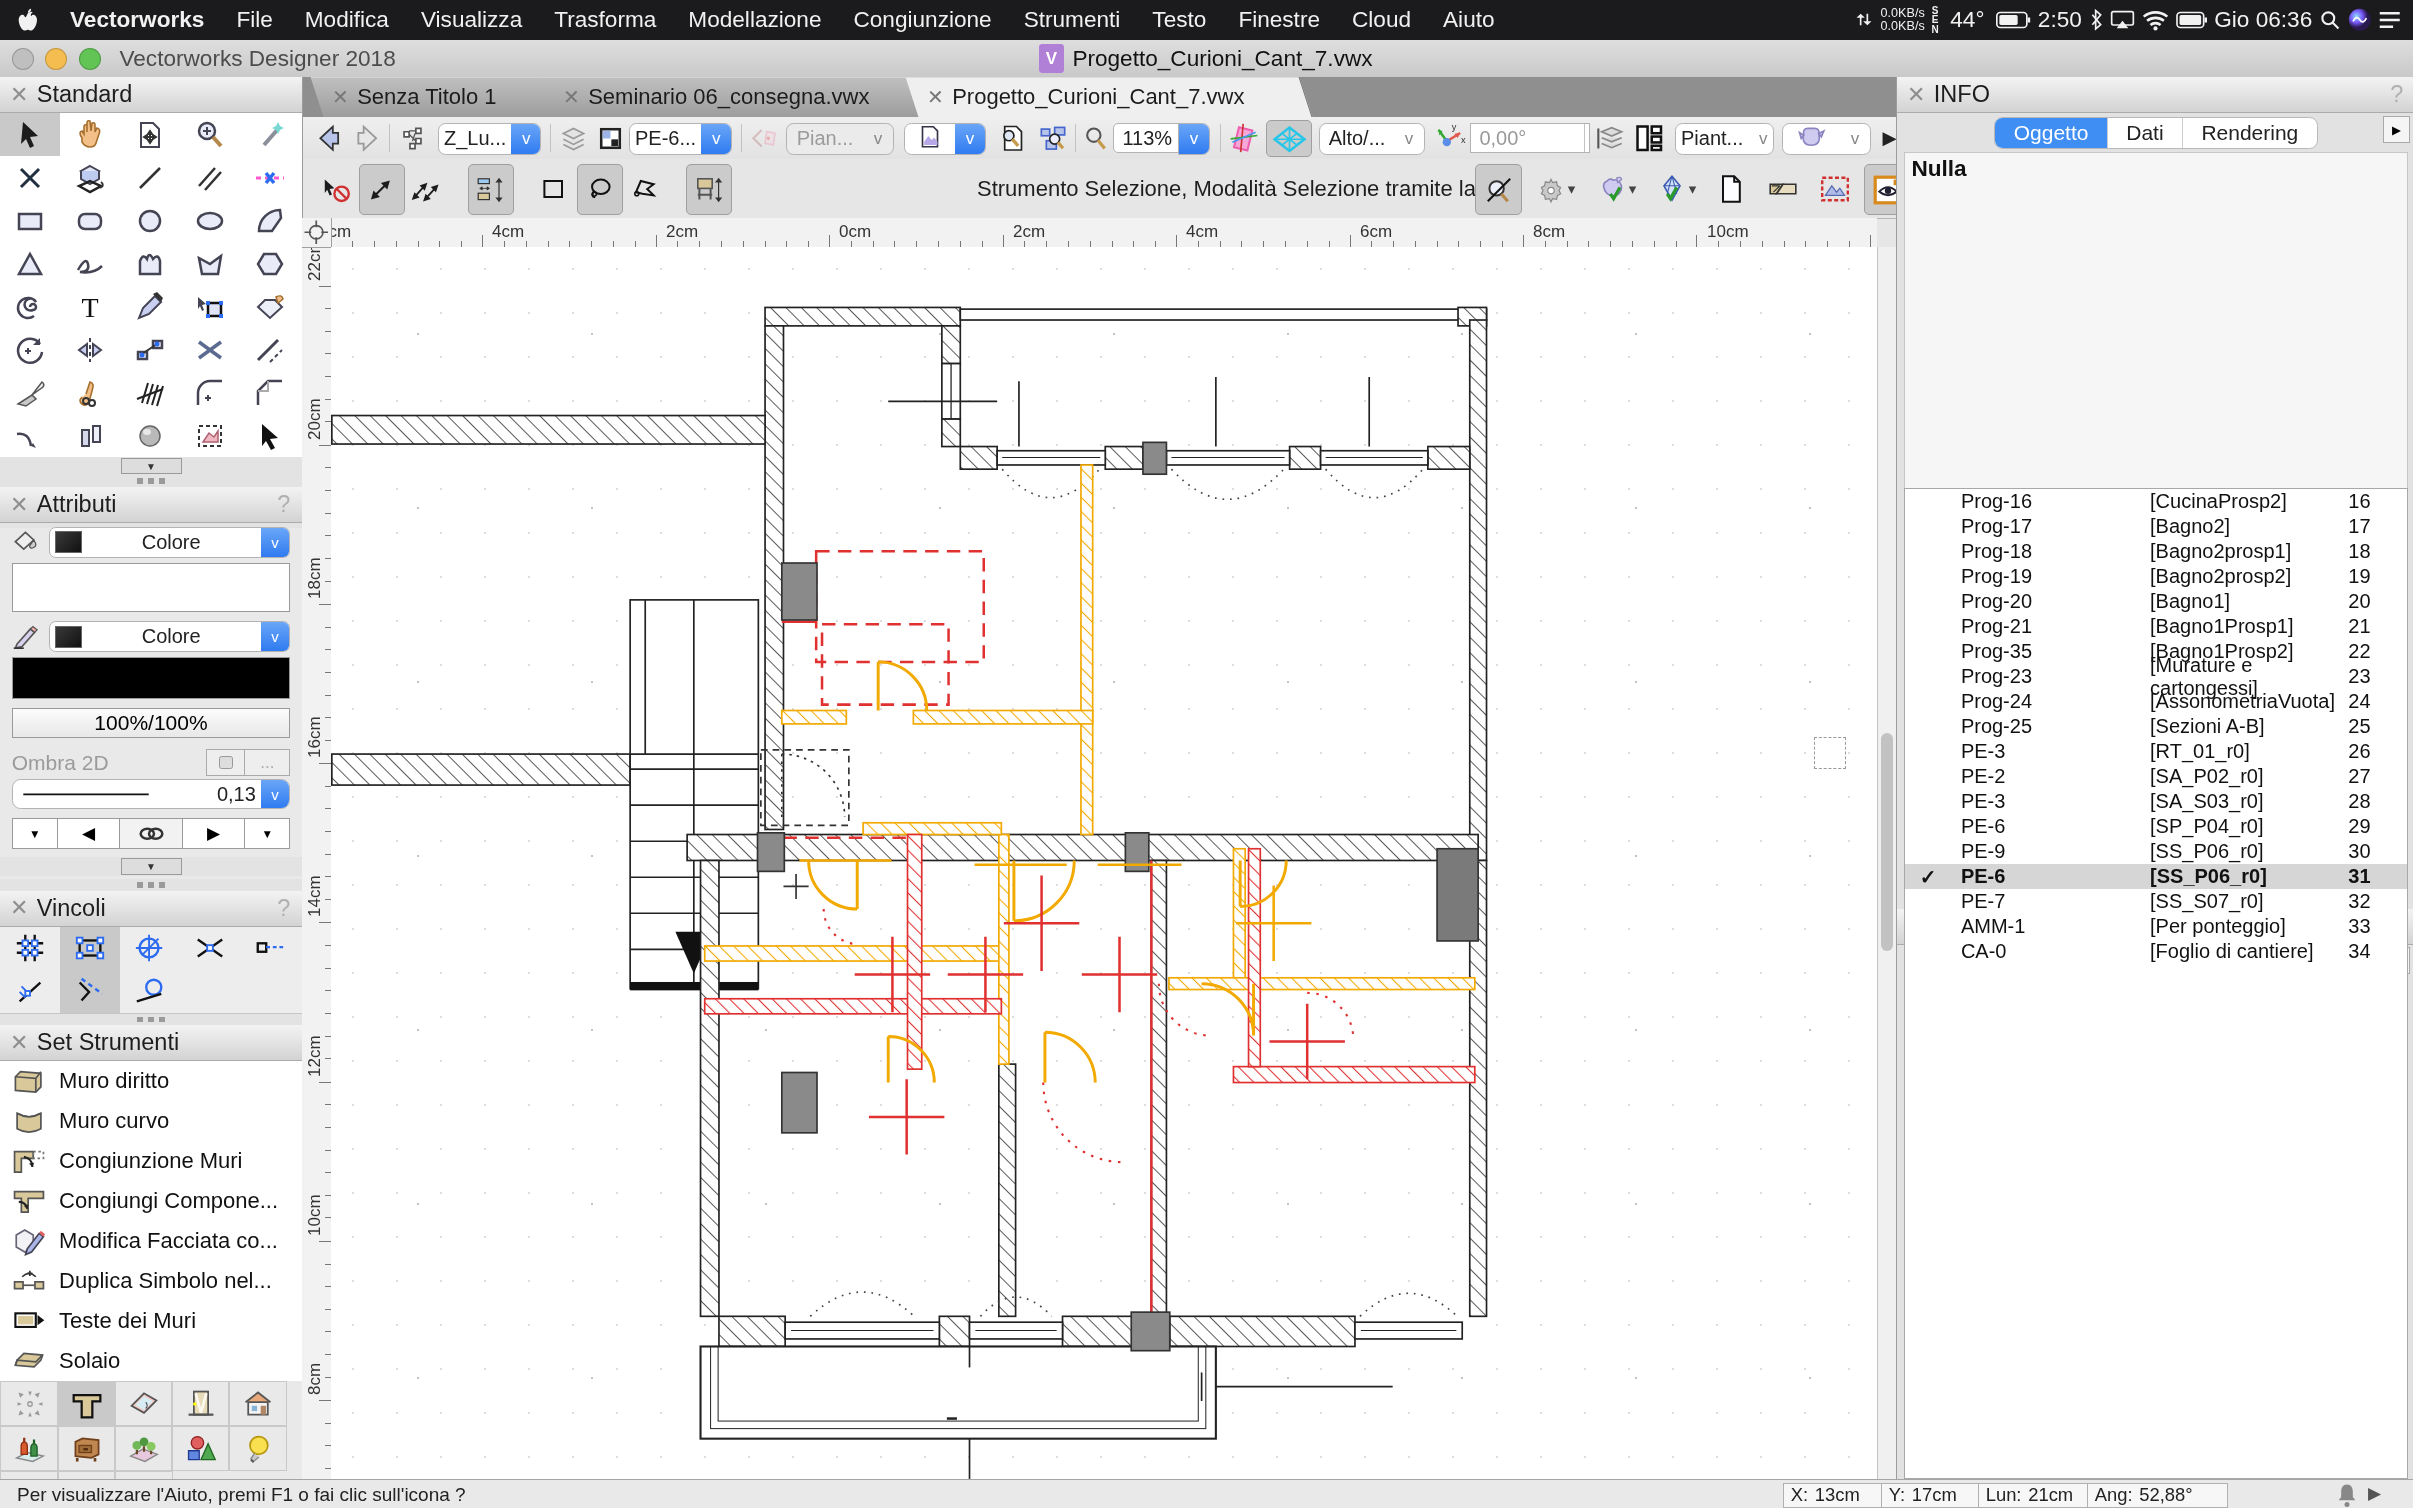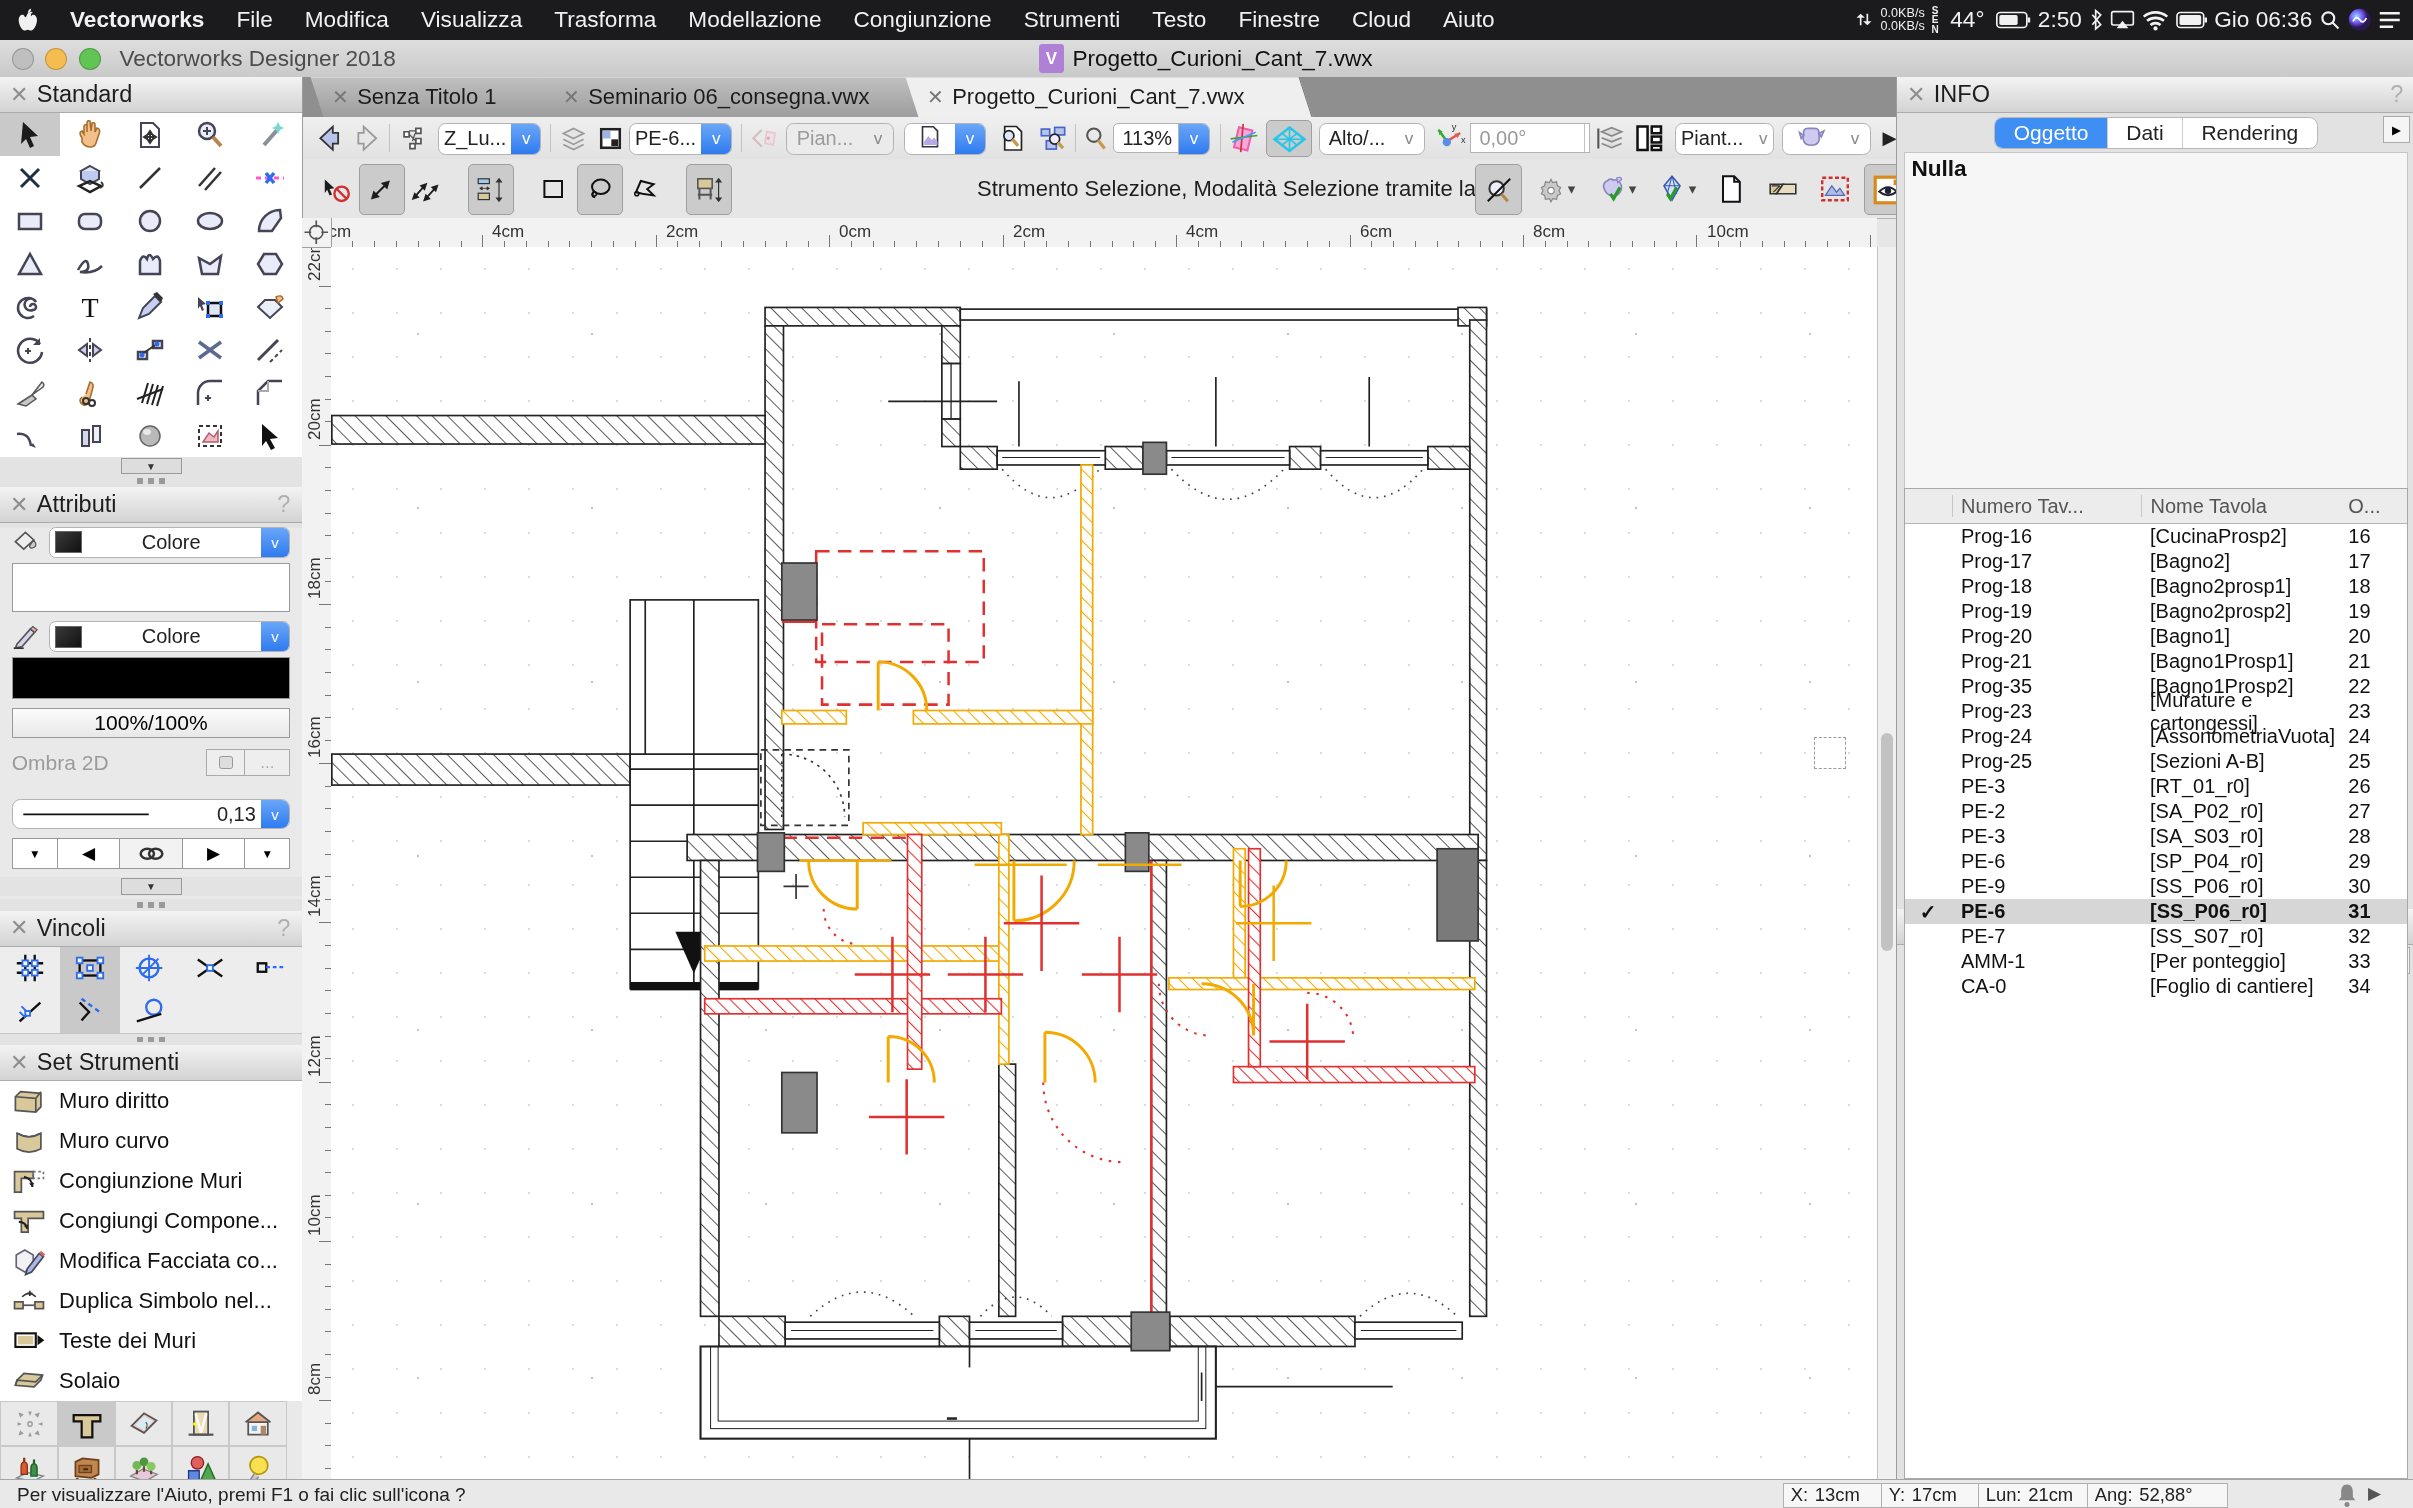--- a/index.html
+++ b/index.html
@@ -792,21 +792,21 @@
     <div style="margin:8.4px 11.7px 0;height:28.5px;background:linear-gradient(#fcfcfc,#e8e8e8);border:0.8px solid #9a9a9a;display:flex;align-items:center;justify-content:center;font-size:21px">100%/100%</div>
     <div class="attr-row" style="margin-top:10px">
       <span style="font-size:21px;color:#9b9b9b">Ombra 2D</span>
       <span style="margin-left:auto;display:flex">
         <span style="width:37px;height:25px;background:#eee;border:0.8px solid #aaa;display:flex;align-items:center;justify-content:center">
             <span style="width:11.7px;height:11.7px;border:1.7px solid #999;border-radius:2.5px;background:#ddd"></span>
           </span>
         <span style="width:44px;height:25px;background:#eee;border:0.8px solid #aaa;border-left:none;display:flex;align-items:center;justify-content:center;color:#aaa;font-size:17px">...</span>
       </span>
     </div>
-    <div class="attr-row" style="margin-top:23px">
+    <div class="attr-row" style="margin-top:3px">
       <div class="attr-dd" style="border-radius:8.4px">
         <svg width="126" height="6.7" style="margin-left:10px" viewBox="0 0 150 8">
             <line x1="0" y1="4" x2="150" y2="4" stroke="#111" stroke-width="2"></line>
           </svg>
         <span class="lbl" style="text-align:right;padding-right:5px">0,13</span>
           <span class="step">v</span>
       </div>
     </div>
     <div style="margin:10px 11.7px 0;display:flex">
       <span style="flex:1;height:28.5px;background:#fff;border:0.8px solid #9a9a9a;display:flex;align-items:center;justify-content:center;font-size:11.7px">▼</span>
@@ -1506,26 +1506,20 @@
           <svg width="34" height="32" viewBox="0 0 36 30">
             <path d="M12 4h12l6 6v18H12z" fill="#fff" stroke="#111" stroke-width="2"></path>
             <path d="M4 22q0-8 10-8" fill="none" stroke="#111" stroke-width="2.5"></path>
             <path d="M14 14l-5-3v6z" fill="#111"></path>
           </svg>
         </span>
       </div>
     <span style="position:absolute;right:5px;top:1.7px;width:25px;height:25px;border:0.8px solid #aaa;background:#f5f5f5;display:flex;align-items:center;justify-content:center;font-size:11.7px">▶</span>
   </div>
   <div id="navtable">
-      <div class="nrow hdr">
-        <span class="nc0"></span>
-        <span class="nc1">Numero Tav...</span>
-        <span class="nc2">Nome Tavola</span>
-        <span class="nc3">O...</span>
-      </div>
       <div class="nrow">
         <span class="nc0"></span>
         <span class="nc1">Prog-16</span>
         <span class="nc2">[CucinaProsp2]</span>
         <span class="nc3">16</span>
       </div>
       <div class="nrow">
         <span class="nc0"></span>
         <span class="nc1">Prog-17</span>
         <span class="nc2">[Bagno2]</span>

